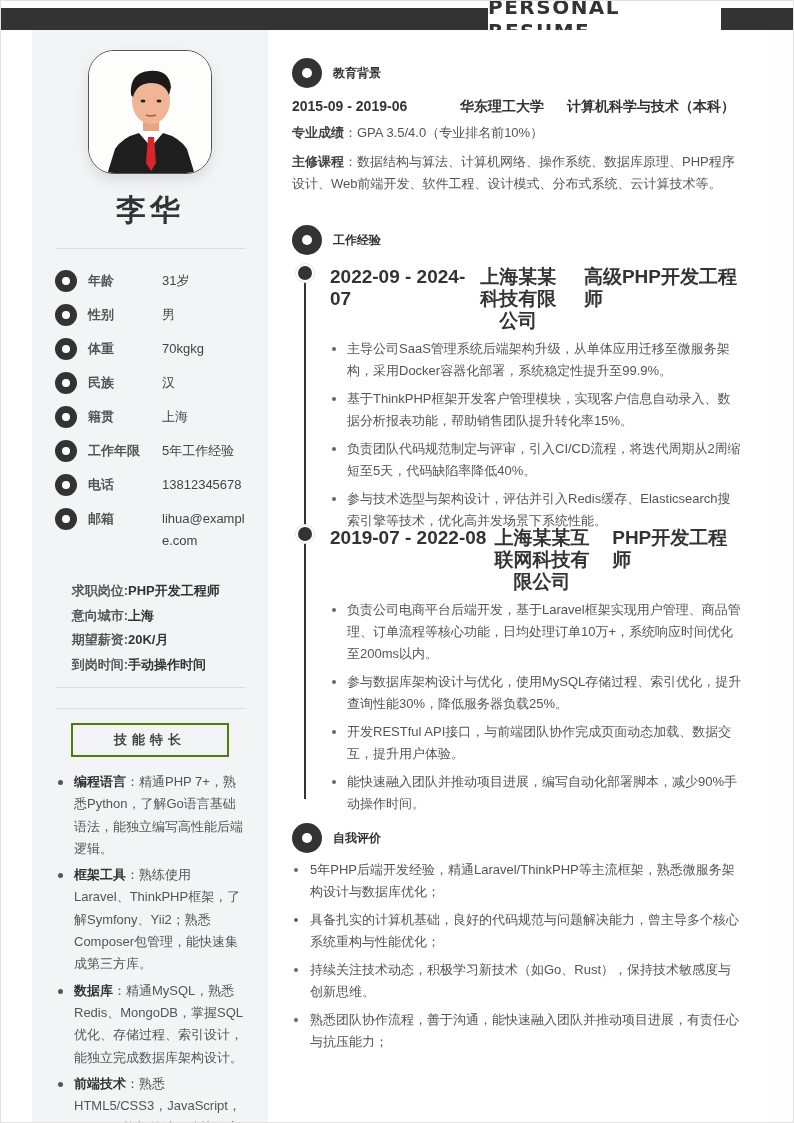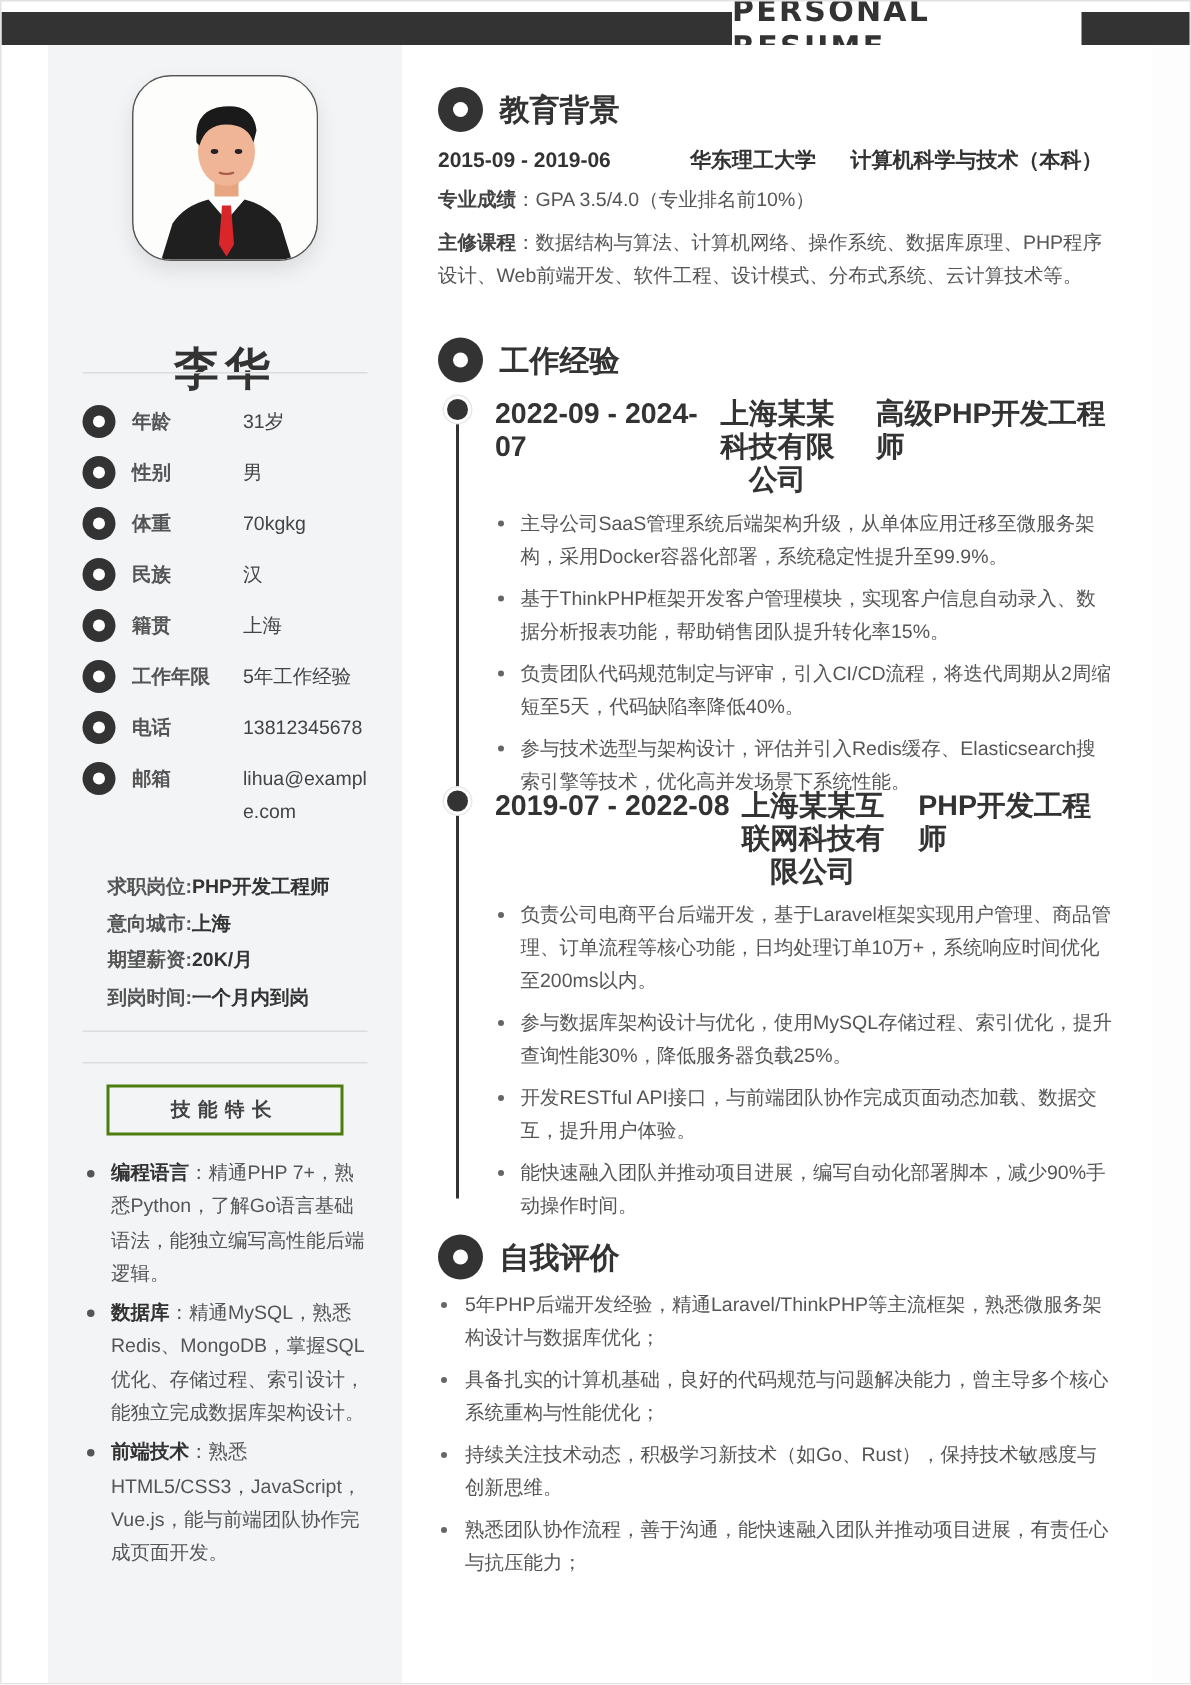--- a/index.html
+++ b/index.html
@@ -9,21 +9,21 @@
   .page { position: absolute; left: 0; top: 0; width: 794px; height: 1123px; border: 1px solid #e2e2e2; background: #fff; overflow: hidden; }
 
   
   .top-bar { position: absolute; left: 0; top: 7px; width: 794px; height: 22px; background: #333333; }
   .title-box { position: absolute; left: 487px; top: 3px; width: 233px; height: 30px; background: #ffffff; display: flex; align-items: center; justify-content: center; }
   .title-box span { font-family: "DejaVu Sans", sans-serif; font-size: 20px; font-weight: bold; letter-spacing: 1.5px; color: #333; }
 
   
   .left { position: absolute; left: 31px; top: 29px; width: 236px; height: 1094px; background: #f3f4f6; }
   .avatar { position: absolute; left: 56px; top: 20px; width: 124px; height: 124px; border-radius: 26px; border: 1px solid #555; background: #fdfdfb; overflow: hidden; box-shadow: 0 6px 14px rgba(0,0,0,0.10); }
-  .name { position: absolute; left: 0; top: 160px; width: 236px; text-align: center; font-size: 30px; font-weight: bold; color: #333; letter-spacing: 4px; margin-top: 36px; }
+  .name { position: absolute; left: 0; top: 160px; width: 236px; text-align: center; font-size: 30px; font-weight: bold; color: #333; letter-spacing: 4px; }
   .divider { position: absolute; left: 23px; width: 190px; height: 1px; background: #dcdcdc; }
 
   .info-list { position: absolute; left: 23px; top: 240px; width: 200px; }
   .info-row { display: flex; align-items: flex-start; margin-bottom: 12px; min-height: 22px; }
   .info-dot { width: 22px; height: 22px; border-radius: 50%; background: #333; position: relative; flex: none; }
   .info-dot::after { content: ""; position: absolute; left: 7px; top: 7px; width: 8px; height: 8px; border-radius: 50%; background: #fff; }
   .info-label { width: 74px; margin-left: 11px; font-size: 13px; font-weight: bold; color: #555; line-height: 22px; }
   .info-value { flex: 1; font-size: 13px; color: #444; line-height: 22px; word-break: break-all; }
 
   .job-list { position: absolute; left: 24px; top: 549px; width: 200px; }
@@ -36,21 +36,21 @@
   .skills-list li { position: relative; padding-left: 18px; font-size: 13px; line-height: 22.3px; color: #555; margin-bottom: 4px; }
   .skills-list li::before { content: ""; position: absolute; left: 2px; top: 9px; width: 5px; height: 5px; border-radius: 50%; background: #555; }
   .skills-list b { color: #333; }
 
   
   .right { position: absolute; left: 267px; top: 29px; width: 500px; height: 1094px; background: #fff; }
   .right-edge { position: absolute; left: 767px; top: 29px; width: 27px; height: 1094px; background: #fdfdfd; }
   .sec-head { position: absolute; left: 24px; display: flex; align-items: center; }
   .sec-dot { width: 30px; height: 30px; border-radius: 50%; background: #333; position: relative; }
   .sec-dot::after { content: ""; position: absolute; left: 10px; top: 10px; width: 10px; height: 10px; border-radius: 50%; background: #fff; }
-  .sec-title { margin-left: 11px; font-size: 20px; font-weight: bold; color: #333; }
+  .sec-title { margin-left: 11px; font-size: 12px; font-weight: bold; color: #333; }
 
   .edu { position: absolute; left: 24px; top: 66px; width: 450px; }
   .edu-row { display: flex; font-size: 14px; font-weight: bold; color: #333; line-height: 20px; }
   .edu-date { width: 168px; }
   .edu-school { width: 107px; }
   .edu-p { font-size: 13px; color: #555; line-height: 22.5px; margin-top: 6px; }
   .edu-p b { color: #444; }
 
   .timeline-line { position: absolute; left: 36px; top: 244px; width: 2px; height: 525px; background: #333; }
   .job { position: absolute; left: 24px; width: 450px; }
@@ -145,30 +145,31 @@
       <div class="job-row">
         <span class="job-label">意向城市:</span>
         <span class="job-value">上海</span>
       </div>
       <div class="job-row">
         <span class="job-label">期望薪资:</span>
         <span class="job-value">20K/月</span>
       </div>
       <div class="job-row">
         <span class="job-label">到岗时间:</span>
-        <span class="job-value">一个月内到岗</span>
+        <span class="job-value">手动操作时间</span>
       </div>
     </div>
 
     <div class="divider" style="top:657px;"></div>
     <div class="divider" style="top:678px;"></div>
 
     <div class="skills-title">技能特长</div>
     <ul class="skills-list">
       <li><b>编程语言</b><span>：</span><span>精通PHP 7+，熟悉Python，了解Go语言基础语法，能独立编写高性能后端逻辑。</span></li>
+      <li><b>框架工具</b><span>：</span><span>熟练使用Laravel、ThinkPHP框架，了解Symfony、Yii2；熟悉Composer包管理，能快速集成第三方库。</span></li>
       <li><b>数据库</b><span>：</span><span>精通MySQL，熟悉Redis、MongoDB，掌握SQL优化、存储过程、索引设计，能独立完成数据库架构设计。</span></li>
       <li><b>前端技术</b><span>：</span><span>熟悉HTML5/CSS3，JavaScript，Vue.js，能与前端团队协作完成页面开发。</span></li>
     </ul>
   </div>
 
   <div class="right">
 
     <div class="sec-head" style="top:28px;">
       <span class="sec-dot"></span>
       <span class="sec-title">教育背景</span>

